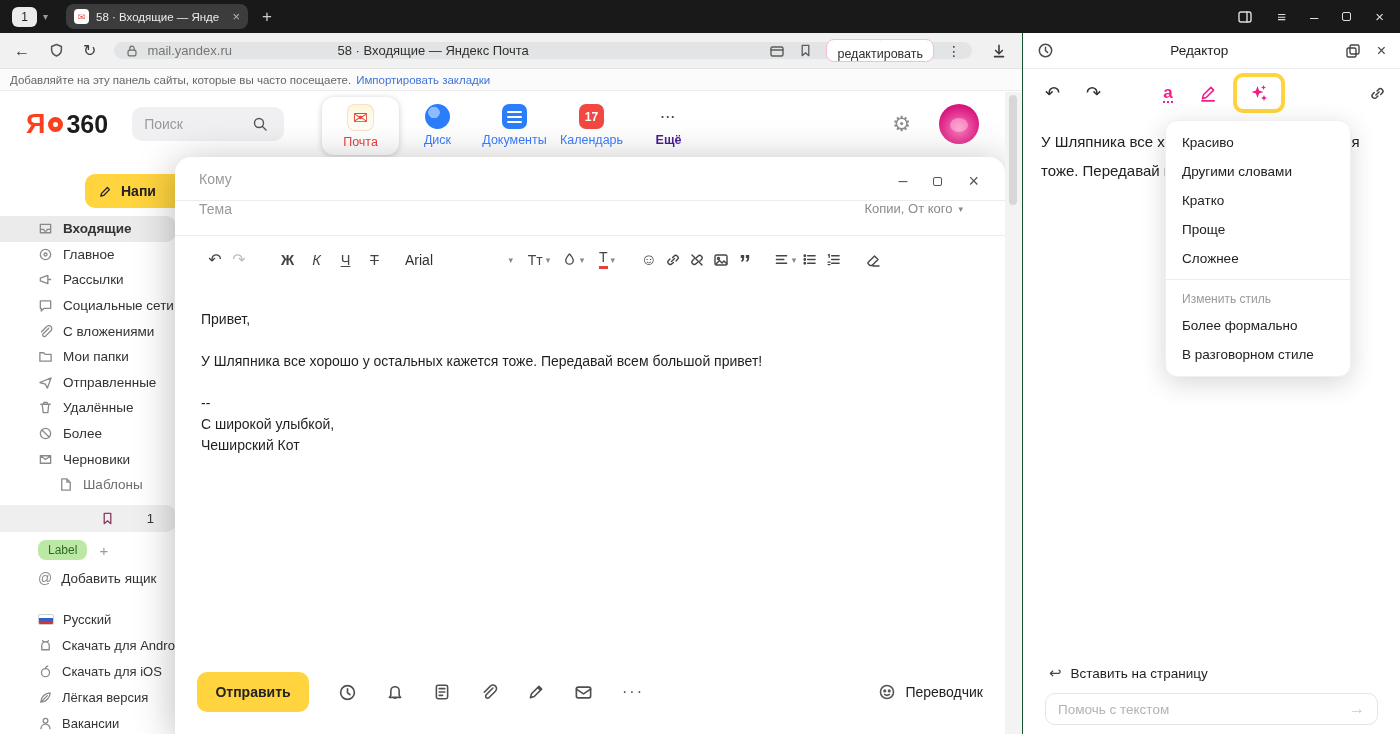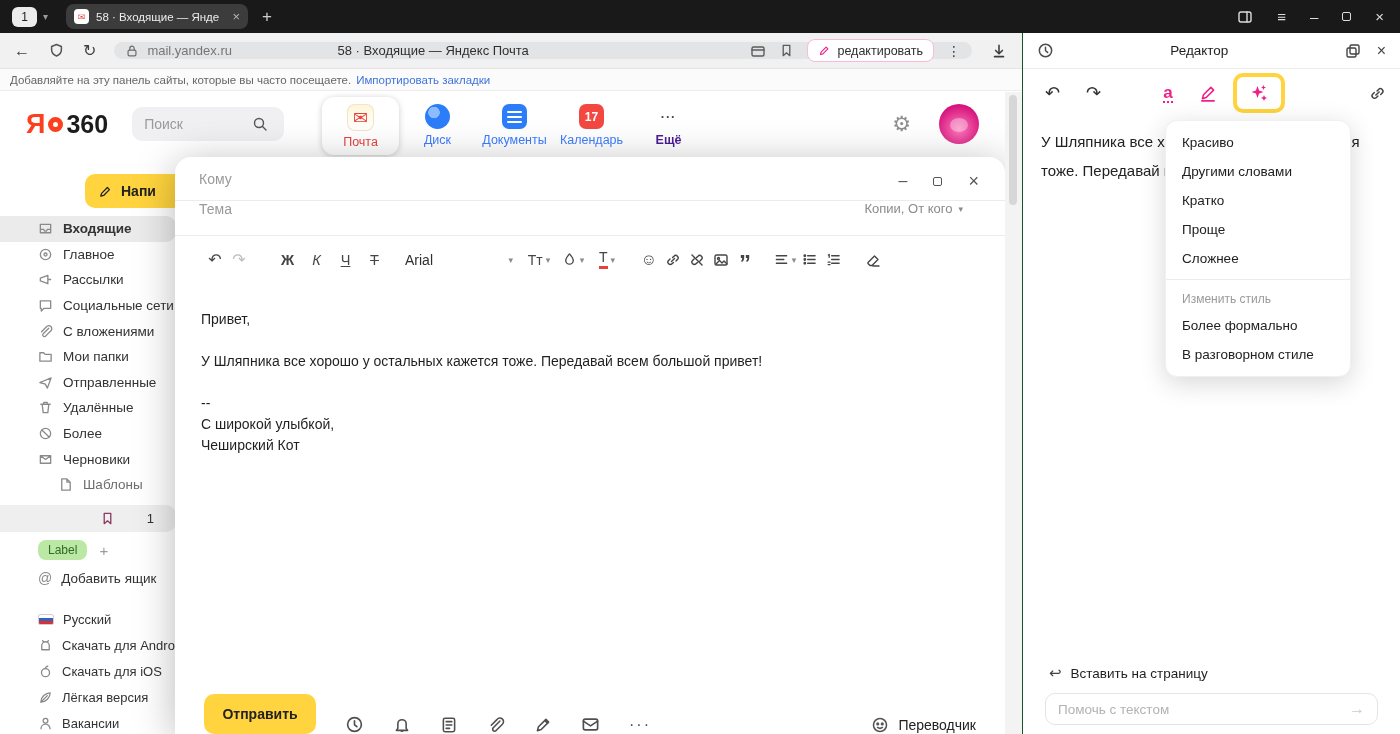--- a/index.html
+++ b/index.html
@@ -24,21 +24,21 @@
   .tb-glyph { font-size:15px; line-height:1; }
 
   
   .maincol { position:absolute; top:33px; left:0; width:1022px; bottom:0; background:#fff; }
   .addr-row { height:36px; background:#f1f1f2; border-bottom:1px solid #e4e4e4; display:flex; align-items:center; padding:0 14px; gap:18px; }
   .nav-glyph { color:#3d3d3d; font-size:16px; line-height:1; }
   .url-pill { flex:1; height:17px; background:#e3e4e5; border-radius:9px; display:flex; align-items:center; padding:0 11px; position:relative; gap:8px; }
   .url-host { color:#767676; font-size:13px; z-index:1; }
   .url-title { position:absolute; left:120px; right:340px; text-align:center; color:#2f2f2f; font-size:13px; white-space:nowrap; overflow:hidden; }
   .pill-right { margin-left:auto; display:flex; align-items:center; gap:13px; z-index:1; color:#5c5c5c; }
-  .edit-chip { background:#fff; border:1px solid #f6bcd9; border-radius:8px; height:23px; display:flex; align-items:center; gap:6px; padding:0 10px; font-size:12.5px; color:#2f2f2f; }
+  .edit-chip { background:#fff; border:1px solid #f6bcd9; border-radius:8px; height:23px; display:flex; align-items:center; gap:6px; padding:0 10px; font-size:12.5px; color:#2f2f2f;flex-direction:column; }
   .hint-row { height:22px; background:#fbfbfc; border-bottom:1px solid #ececec; display:flex; align-items:center; padding:0 10px; font-size:11.5px; color:#666; gap:5px; }
   .hint-link { color:#3f74d9; }
 
   
   .page { position:absolute; top:59px; left:0; right:17px; bottom:0; background:#fff; overflow:hidden; }
   .scroll-strip { position:absolute; top:59px; right:0; width:17px; bottom:0; background:#f3f3f3; }
   .scroll-thumb { position:absolute; top:3px; left:4px; width:8px; height:110px; background:#d7d7d7; border-radius:4px; }
 
   .mail-header { position:relative; height:64px; display:flex; align-items:center; padding:0 26px; }
   .logo { display:flex; align-items:center; gap:3px; }
@@ -96,21 +96,21 @@
   .tbtn .glyph { font-size:16px; line-height:1; }
   .fmt { font-size:14.5px; width:29px; text-align:center; }
   .fmt.b { font-weight:bold; } .fmt.i { font-style:italic; } .fmt.u { text-decoration:underline; } .fmt.s { text-decoration:line-through; }
   .font-select { display:flex; align-items:center; width:108px; margin-left:16px; font-size:14px; color:#2f2f2f; }
   .font-select .chev { margin-left:auto; }
   .tsize { font-size:14px; margin-left:14px; }
   .tcolor { font-size:14px; border-bottom:3px solid #e8413c; line-height:1.1; }
   .quote-g { font-size:24px; line-height:8px; padding-top:9px; font-weight:bold; }
   .cbody { padding:26px 26px 0; font-size:14px; color:#1f1f1f; line-height:21px; }
   .cbody p { min-height:21px; }
-  .cfooter { position:absolute; left:0; right:0; bottom:0; height:84px; display:flex; align-items:flex-end; padding:0 29px; gap:29px; color:#4f4f4f; }
+  .cfooter { position:absolute; left:0; right:0; bottom:0; height:84px; display:flex; align-items:center; padding:0 22px; gap:29px; color:#4f4f4f; }
   .send-btn { background:#ffd43e; border:none; border-radius:10px; height:40px; width:112px; font-weight:bold; font-size:14px; color:#222; font-family:inherit; }
   .dots { font-size:16px; letter-spacing:2px; color:#4f4f4f; }
   .translator { margin-left:auto; display:flex; align-items:center; gap:9px; font-size:14px; color:#222; }
 
   
   .panel { position:absolute; top:33px; left:1022px; right:0; bottom:0; background:#fff; border-left:1px solid #14532d; }
   .panel-header { height:36px; display:flex; align-items:center; padding:0 14px; border-bottom:1px solid #ececec; color:#4c4c4c; }
   .panel-title { flex:1; text-align:center; font-size:13.5px; color:#1f1f1f; }
   .ph-right { display:flex; align-items:center; gap:16px; }
   .ph-close { font-size:16px; color:#444; }

